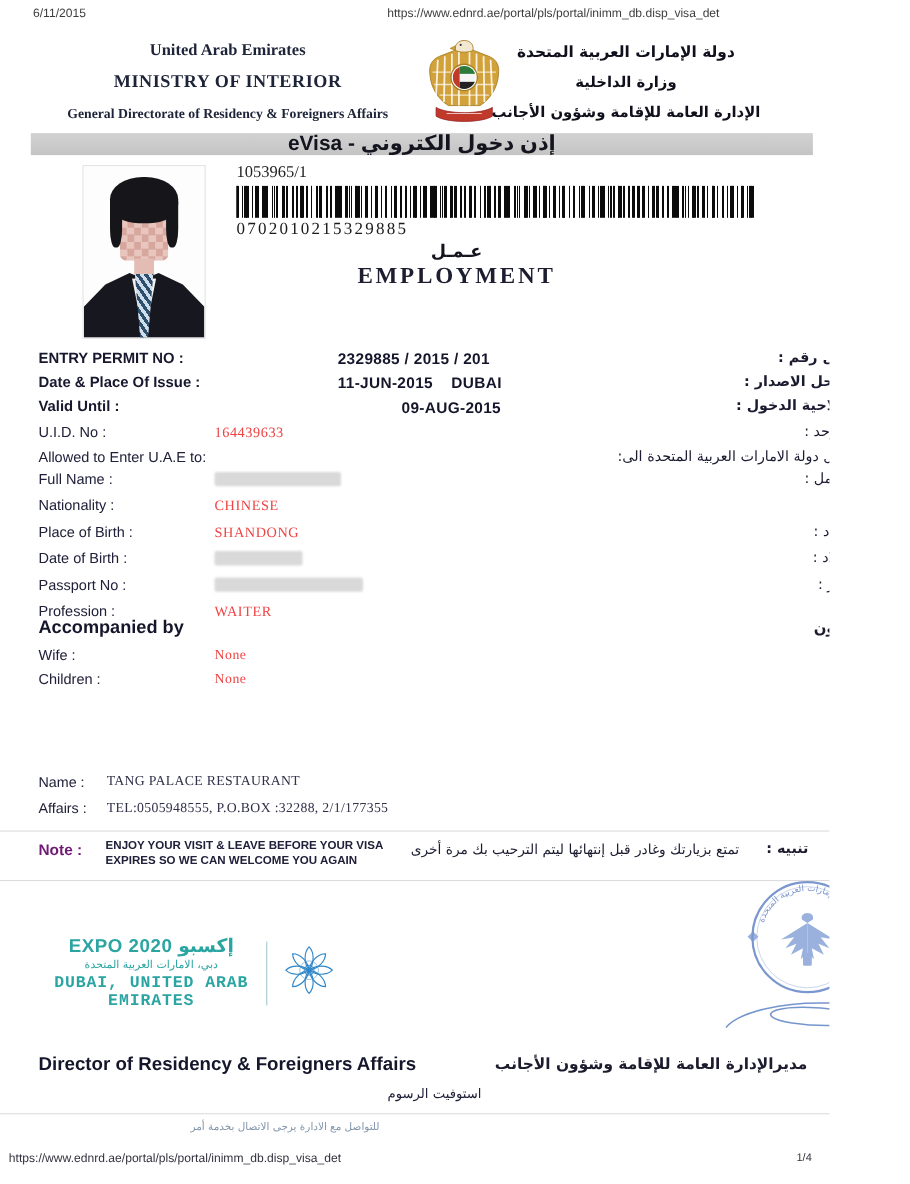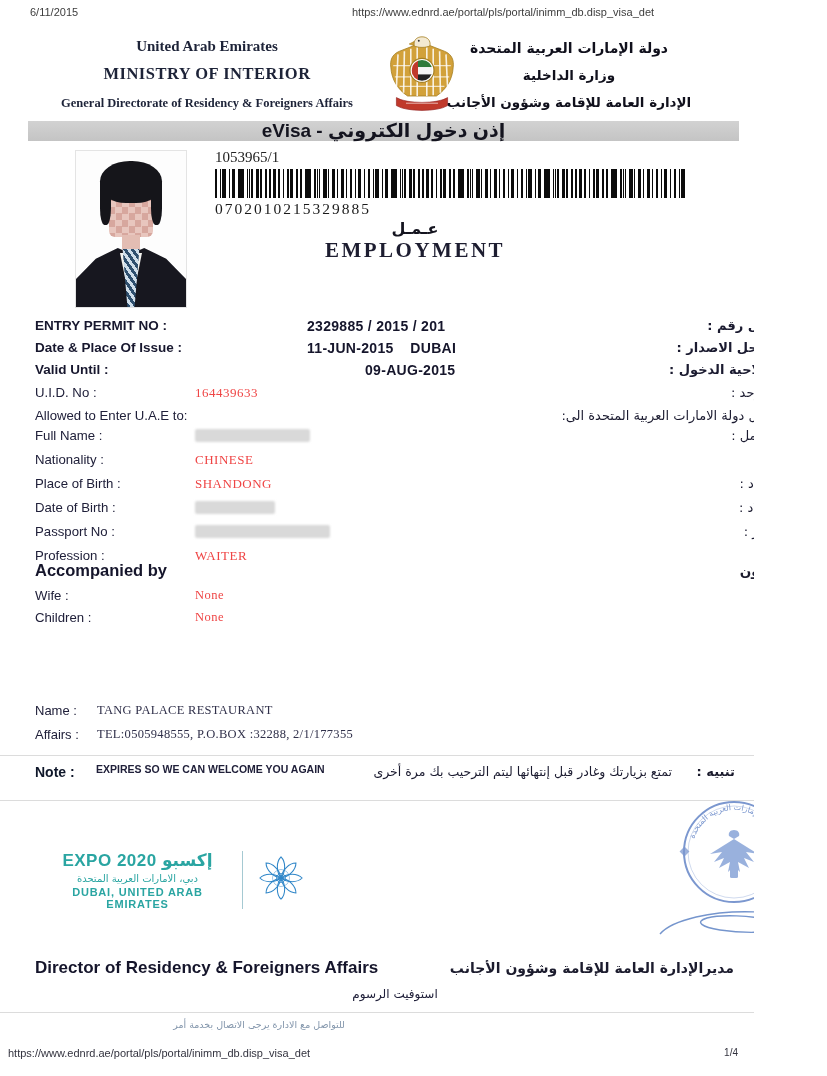--- a/index.html
+++ b/index.html
@@ -93,32 +93,32 @@
   .spon-title .en { font-weight:bold; font-size:15px; color:#15152b; }
   .spon-title .arx { font-weight:bold; font-size:13px; margin-left:10px; }
   .srow { position:absolute; left:0; width:100%; height:20px; }
   .srow .lbl { position:absolute; left:0; font-size:13px; color:#20203a; }
   .srow .val { position:absolute; left:62px; font-family:"Liberation Serif",serif;
                font-size:12.5px; letter-spacing:0.3px; color:#30304a; }
   .srow .arl { position:absolute; right:0; font-size:13px; }
 
   
   .sep { position:absolute; left:0; width:827px; height:1px; background:#dcdcdc; }
-  .note-lbl { position:absolute; left:35px; top:764px; font-weight:bold; font-size:14px; color:#0f172a; }
+  .note-lbl { position:absolute; left:35px; top:764px; font-weight:bold; font-size:14px; color:#701a75; }
   .note-txt { position:absolute; left:96px; top:763px; width:310px; font-weight:bold;
               font-size:10.5px; line-height:13px; color:#20203a; }
   .note-ar-lbl { position:absolute; right:19px; top:764px; font-weight:bold; font-size:13px; }
   .note-ar-txt { position:absolute; right:82px; top:764px; font-size:12.5px; color:#1b1b30; }
 
   
   .expo { position:absolute; left:45px; top:850px; display:flex; align-items:center; }
   .expo-text { width:185px; text-align:center; color:#2aa5a2; }
   .expo-l1 { font-weight:bold; font-size:17px; letter-spacing:0.5px; }
   .expo-l2 { font-size:10px; margin-top:2px; color:#2aa5a2; }
-  .expo-l3 { font-weight:bold; font-size:11px; letter-spacing:0.8px; margin-top:2px; }
+  .expo-l3 { font-weight:bold; font-size:15px; letter-spacing:0.8px; margin-top:2px;font-family:Liberation Mono, monospace; }
   .expo-div { width:1px; height:58px; background:#a5c9d2; margin:0 12px; }
 
   
   .stamp { position:absolute; left:664px; top:796px; }
   .sig   { position:absolute; left:652px; top:906px; }
 
   .director-en { position:absolute; left:35px; top:958px; font-weight:bold; font-size:17px; color:#15152b; }
   .director-ar { position:absolute; right:20px; top:960px; font-weight:bold; font-size:14px; }
   .fees { position:absolute; left:320px; top:987px; width:150px; text-align:center; font-size:12px; color:#20203a; }
   .contact { position:absolute; left:110px; top:1019px; width:235px; font-size:9.5px; color:#8295ab; }
@@ -286,20 +286,21 @@
     <div class="srow" style="top:51px">
       <span class="lbl">Affairs :</span>
       <span class="val">TEL:0505948555, P.O.BOX :32288, 2/1/177355</span>
       <span class="arl ar">العنوان :</span>
     </div>
   </div>
 
   <div class="sep" style="top:755px"></div>
   <div class="note-lbl">Note :</div>
   <div class="note-txt">
+    <div>ENJOY YOUR VISIT &amp; LEAVE BEFORE YOUR VISA</div>
     <div>EXPIRES SO WE CAN WELCOME YOU AGAIN</div>
   </div>
   <div class="note-ar-txt ar">تمتع بزيارتك وغادر قبل إنتهائها ليتم الترحيب بك مرة أخرى</div>
   <div class="note-ar-lbl ar">تنبيه :</div>
   <div class="sep" style="top:800px"></div>
 
   <div class="expo">
     <div class="expo-text">
       <div class="expo-l1">EXPO 2020 إكسبو</div>
       <div class="expo-l2 ar">دبي، الامارات العربية المتحدة</div>

